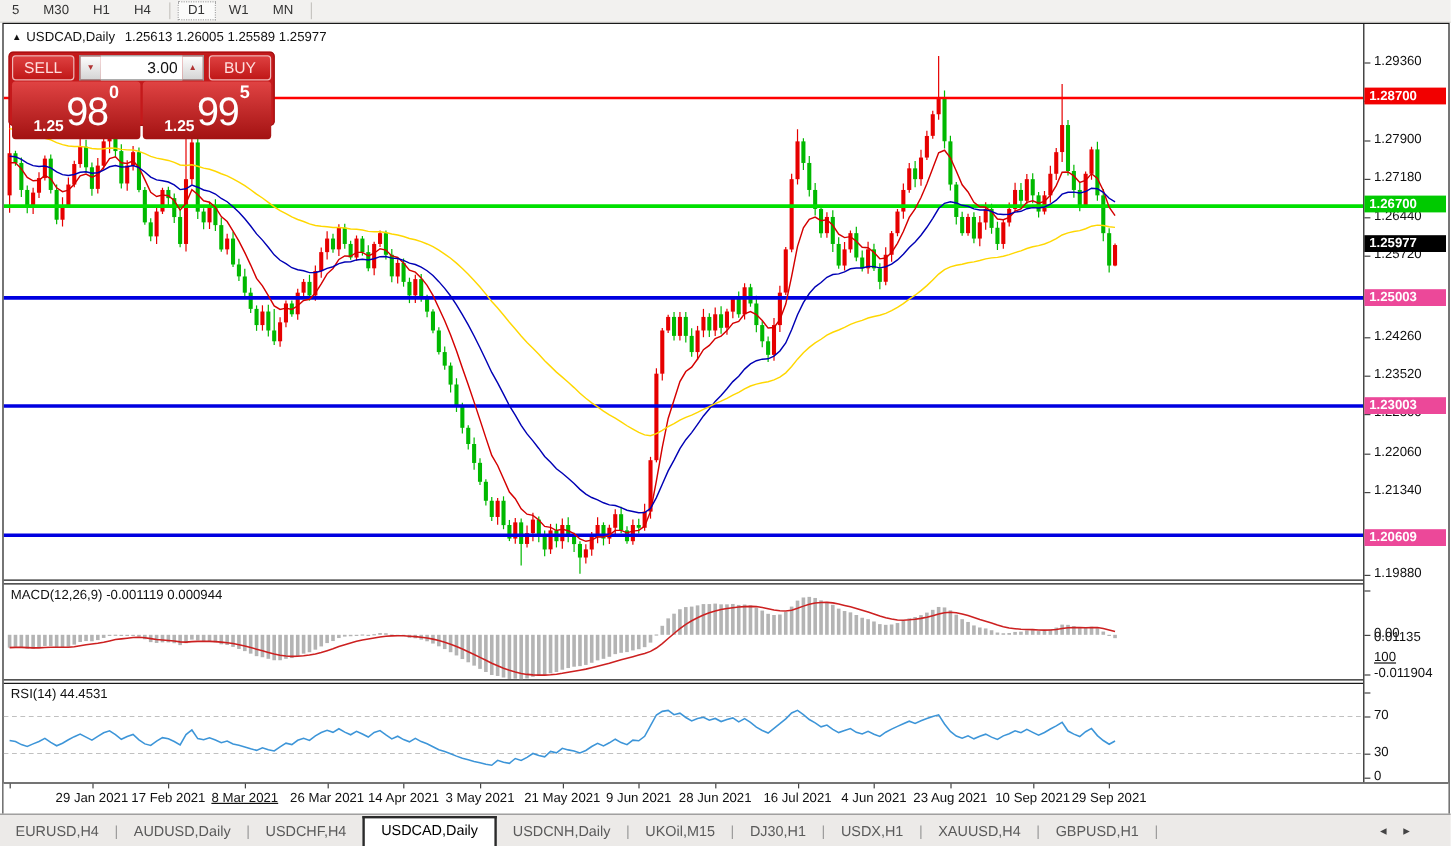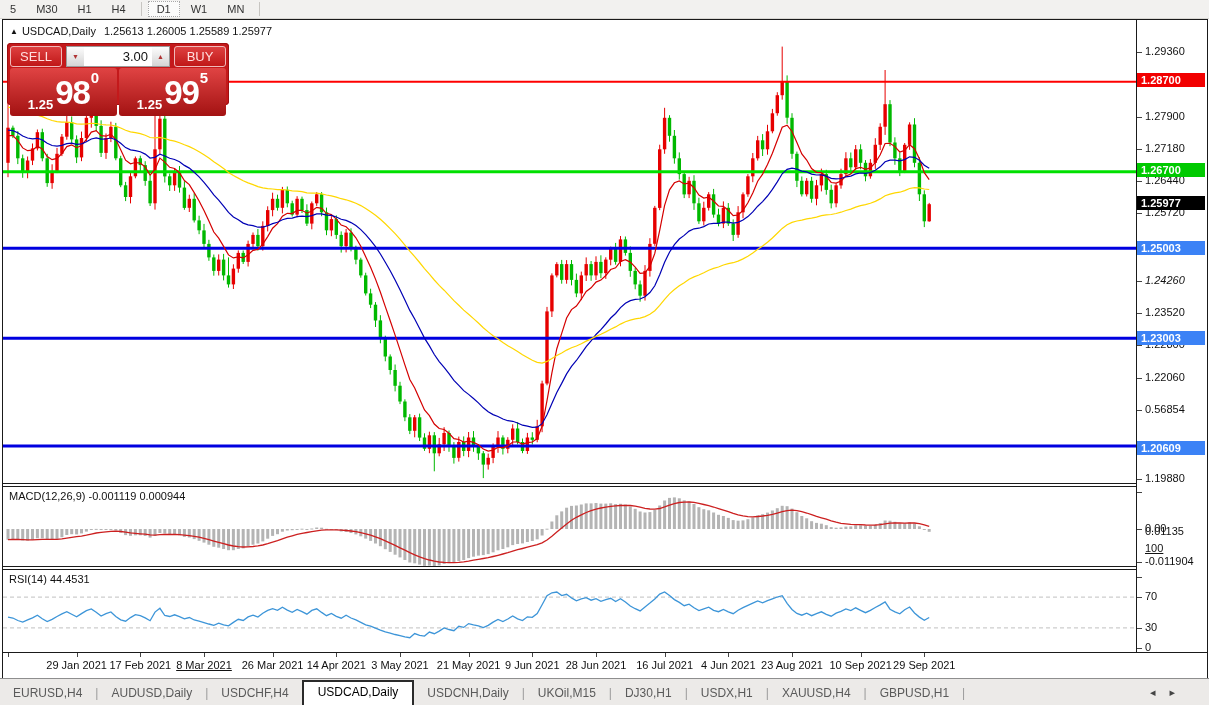--- a/index.html
+++ b/index.html
@@ -30,28 +30,28 @@
            font-size:7px;line-height:19px;text-align:center;cursor:pointer;}
   .spinbtn.dn{border-right:0;}
   .spinbtn.up{border-left:0;}
   #lot-input{flex:1;width:50px;border:1px solid #9a9a9a;border-left:0;border-right:0;font-size:13px;
              text-align:right;padding:0 4px;color:#111;font-family:"Liberation Sans",sans-serif;}
   #tp-row2{display:flex;height:48px;margin-top:1px;}
   .bigprice{flex:1;background:linear-gradient(#e04343,#a31212);border-radius:3px;color:#fff;display:flex;
             align-items:center;justify-content:center;cursor:pointer;overflow:hidden;}
   .bigprice+.bigprice{margin-left:2px;}
   .bp-small{font-size:13px;font-weight:bold;align-self:flex-end;margin:0 2px 4px 0;}
-  .bp-huge{font-size:33px;font-weight:bold;letter-spacing:-1px;line-height:33px;}
+  .bp-huge{font-size:33px;font-weight:normal;letter-spacing:-1px;line-height:33px;}
   .bp-sup{font-size:15px;font-weight:bold;align-self:flex-start;margin:1px 0 0 1px;}
   
   .ptick{position:absolute;left:1145px;font-size:11px;color:#111;white-space:nowrap;}
   .pdash{position:absolute;left:1137px;width:5px;height:1px;background:#444;}
   .pbadge{position:absolute;left:1137px;width:68px;height:14px;color:#fff;font-weight:bold;
           font-size:11px;line-height:14px;padding-left:4px;box-sizing:border-box;white-space:nowrap;}
-  .bg-red{background:#f20000;} .bg-green{background:#00ca00;} .bg-blue{background:#3b82f6;} .bg-black{background:#000;}
+  .bg-red{background:#f20000;} .bg-green{background:#00ca00;} .bg-blue{background:#ec4899;} .bg-black{background:#000;}
   .dlabel{position:absolute;top:659px;font-size:11px;color:#111;white-space:nowrap;transform:translateX(-50%);}
   .dlabel.first{transform:none;}
   .ddash{position:absolute;top:653px;width:1px;height:4px;background:#444;}
   .ind-label{position:absolute;left:9px;font-size:11px;color:#111;white-space:nowrap;}
   
   #tabbar{position:absolute;left:0;top:678px;width:1209px;height:27px;background:#eceae8;
           border-top:1px solid #8e8e8e;display:flex;align-items:flex-end;}
   .tab{font-size:12px;color:#5a5a5a;padding:4px 13px 6px 13px;cursor:pointer;white-space:nowrap;}
   .tab.active{background:#fff;border:2px solid #2a2a2a;border-bottom:0;color:#000;padding:3px 14px 7px 14px;}
   .tabsep{color:#9a9a9a;font-size:12px;padding-bottom:6px;}
@@ -703,29 +703,29 @@
     <div class="ptick" style="top: 77px;">1.28640</div>
     <div class="pdash" style="top: 117px;"></div>
     <div class="ptick" style="top: 110px;">1.27900</div>
     <div class="pdash" style="top: 149px;"></div>
     <div class="ptick" style="top: 142px;">1.27180</div>
     <div class="pdash" style="top: 181px;"></div>
     <div class="ptick" style="top: 174px;">1.26440</div>
     <div class="pdash" style="top: 213px;"></div>
     <div class="ptick" style="top: 206px;">1.25720</div>
     <div class="pdash" style="top: 281px;"></div>
-    <div class="ptick" style="top: 274px; font-style: italic;">1.24260</div>
+    <div class="ptick" style="top: 274px;">1.24260</div>
     <div class="pdash" style="top: 313px;"></div>
     <div class="ptick" style="top: 306px;">1.23520</div>
     <div class="pdash" style="top: 345px;"></div>
     <div class="ptick" style="top: 338px;">1.22800</div>
     <div class="pdash" style="top: 378px;"></div>
     <div class="ptick" style="top: 371px;">1.22060</div>
     <div class="pdash" style="top: 410px;"></div>
-    <div class="ptick" style="top: 403px;">0.56854</div>
+    <div class="ptick" style="top: 403px;">1.21340</div>
     <div class="pdash" style="top: 479px;"></div>
     <div class="ptick" style="top: 472px;">1.19880</div>
     <div class="pbadge bg-red" style="top: 73px;">1.28700</div>
     <div class="pbadge bg-green" style="top: 163px;">1.26700</div>
     <div class="pbadge bg-black" style="top: 196px;">1.25977</div>
     <div class="pbadge bg-blue" style="top: 241px;">1.25003</div>
     <div class="pbadge bg-blue" style="top: 331px;">1.23003</div>
     <div class="pbadge bg-blue" style="top: 441px;">1.20609</div>
   </div>
 <div id="daxis">

